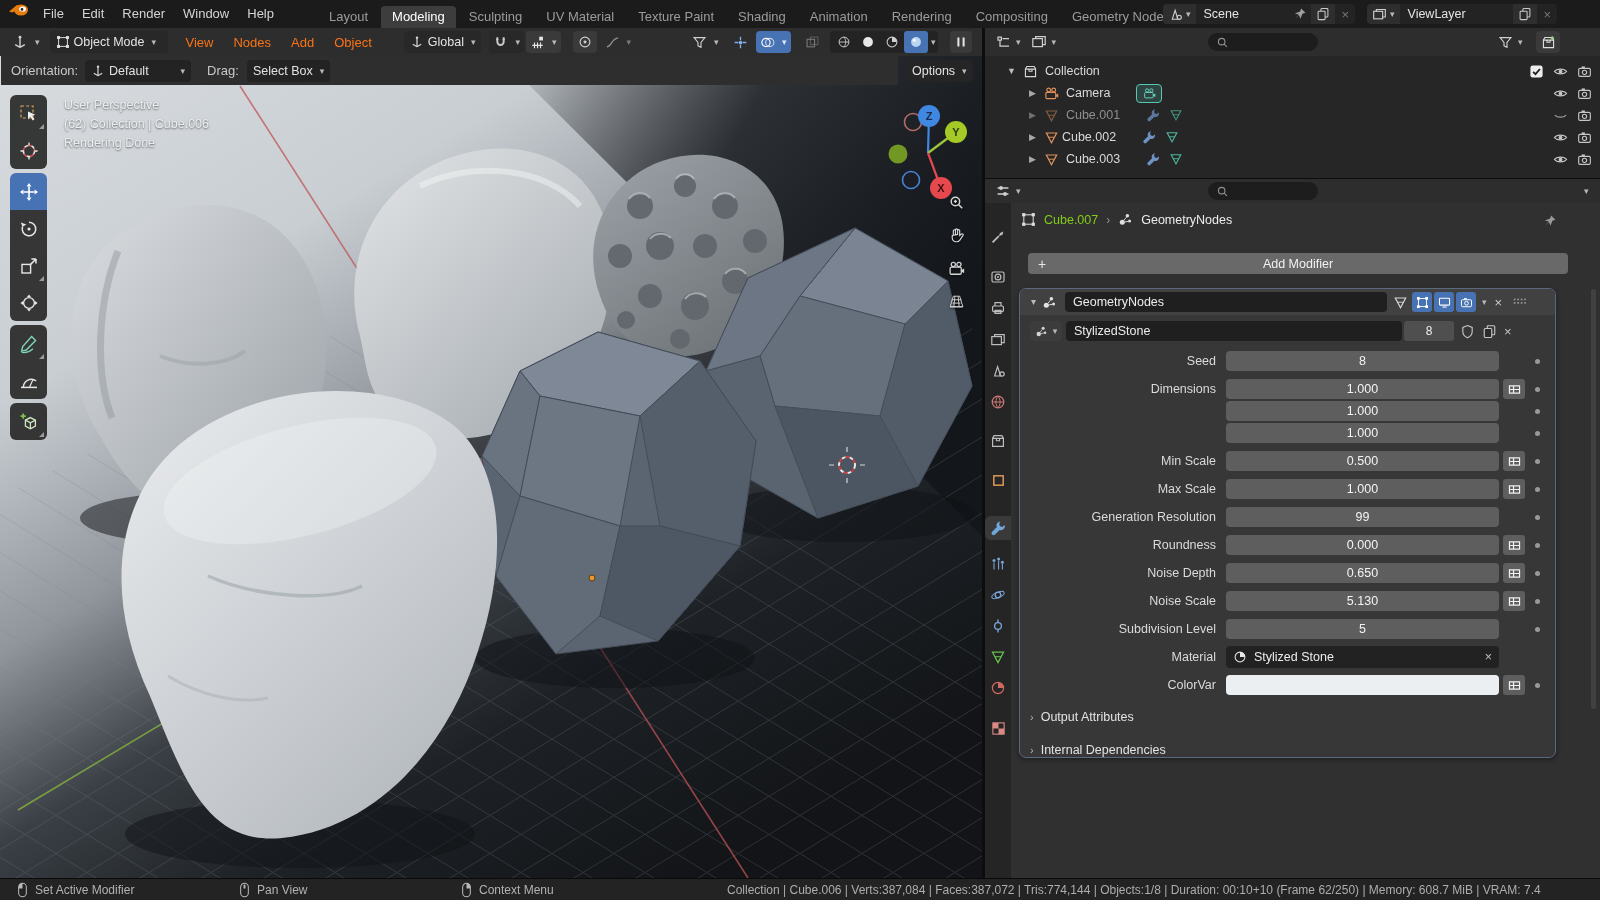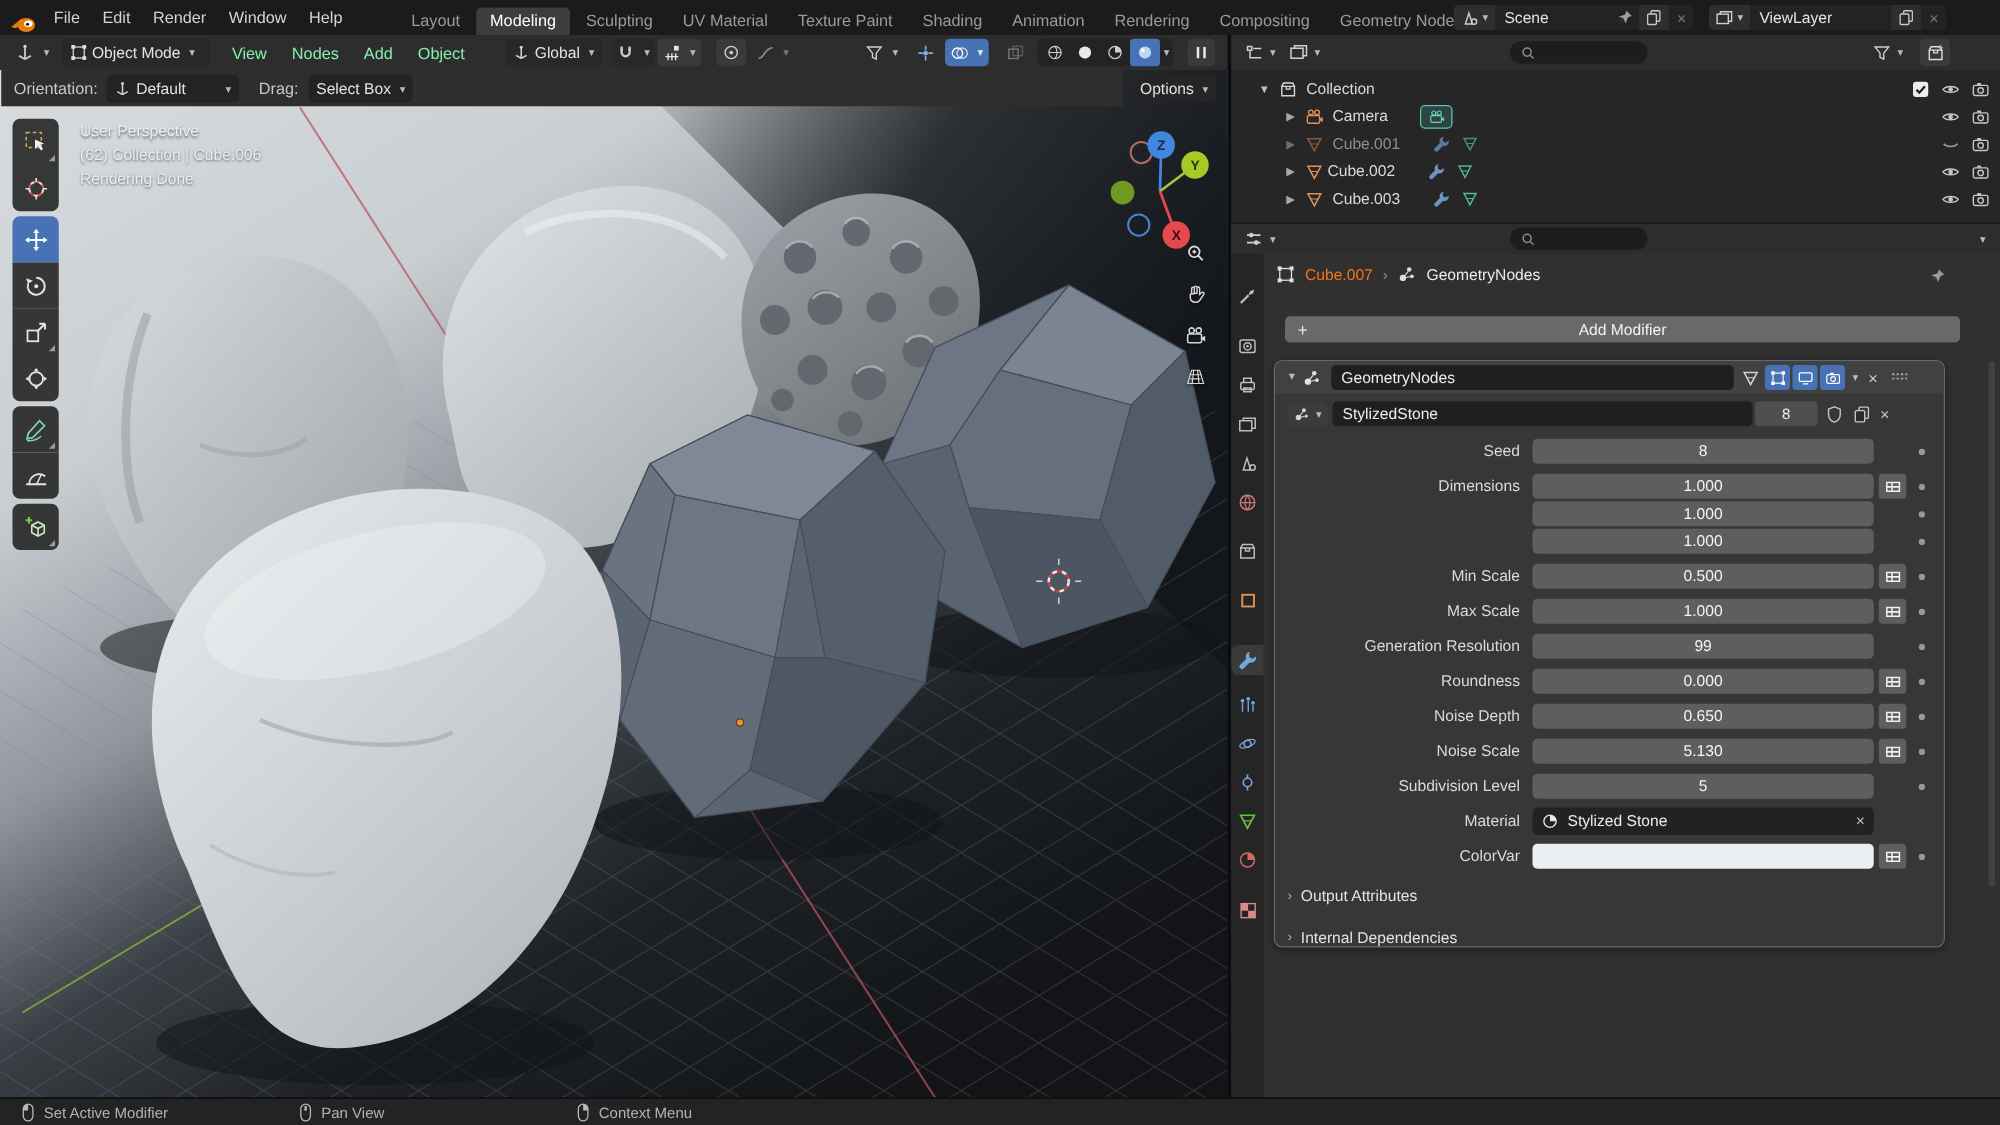--- a/index.html
+++ b/index.html
@@ -5,31 +5,31 @@
 *{box-sizing:border-box;margin:0;padding:0}
 html,body{background:#000}
 #app{position:relative;width:1600px;height:900px;overflow:hidden;background:#0d0d0d;
   font-family:"Liberation Sans","DejaVu Sans",sans-serif;font-size:13px;color:#d8d8d8}
 .abs{position:absolute}
 .flex{display:flex;align-items:center}
 .chev{font-size:9px;color:#b9b9b9;line-height:1;margin-left:3px}
 .ico{display:block;flex:none}
 svg{display:block}
 
-#topbar{position:absolute;left:0;top:0;width:1600px;height:28px;background:#1b1b1b;display:flex;align-items:flex-end}
+#topbar{position:absolute;left:0;top:0;width:1600px;height:28px;background:#1b1b1b;display:flex;align-items:flex-start}
 .menu-item{padding:0 9px;height:28px;line-height:28px;color:#d4d4d4;font-size:13px;cursor:default}
 .ws-tab{padding:3px 11px;margin:0 1px;height:22px;line-height:16px;border-radius:4px 4px 0 0;color:#9b9b9b;font-size:13px;align-self:flex-end}
 .ws-tab.active{background:#3d3d3d;color:#fff}
 .tb-field{display:flex;align-items:center;height:20px;background:#232323;border-radius:4px;overflow:hidden}
 .tb-field .seg{display:flex;align-items:center;height:100%;padding:0 5px;background:#2e2e2e}
 .tb-field .txt{padding:0 8px;color:#e3e3e3;font-size:12.5px;flex:1;white-space:nowrap}
 
 #vph{position:absolute;left:0;top:28px;width:982px;height:28px;background:#2d2d2d;display:flex;align-items:center}
 .hbtn{display:inline-flex;align-items:center;gap:4px;background:#282828;border-radius:4px;height:22px;padding:0 6px;color:#e2e2e2;font-size:12.5px;white-space:nowrap}
-.hmenu{padding:0 10px;color:#86efac;font-size:13px}
+.hmenu{padding:0 10px;color:#f97316;font-size:13px}
 .tgl{width:24px;height:22px;border-radius:3px;display:flex;align-items:center;justify-content:center;color:#cfcfcf}
 .tgl.on{background:#4772b3;color:#fff}
 
 #ts{position:absolute;left:1px;top:56px;width:876px;height:29px;pointer-events:none}
 #ts .bg{position:absolute;left:0;top:0;width:897px;height:29px;background:#2e2e2e}
 #ts *{pointer-events:auto}
 
 #viewport{position:absolute;left:0;top:56px;width:982px;height:822px;background:#17191c}
 #vp-overlay{position:absolute;left:64px;top:40px;color:#e9edef;font-size:12.5px;line-height:19px;text-shadow:0 1px 2px rgba(0,0,0,.55)}
 
@@ -981,21 +981,21 @@
           <svg class="ico" width="15" height="15" viewBox="0 0 16 16" style="color:#d88a84">
             <use href="#s-checker"></use>
           </svg>
         </div>
     </div>
 
     <div class="flex abs" style="left:36px;top:33px;gap:8px">
       <svg class="ico" width="15" height="15" viewBox="0 0 16 16" style="color:#dedede">
           <use href="#s-editmode"></use>
         </svg>
-      <span style="font-size:12.5px;color:#f97316">Cube.007</span>
+      <span style="font-size:12.5px;color:#84cc16">Cube.007</span>
       <span style="color:#8e8e8e;font-size:12px">›</span>
       <svg class="ico" width="15" height="15" viewBox="0 0 16 16" style="color:#dedede">
           <use href="#s-nodes"></use>
         </svg>
       <span style="font-size:12.5px;color:#ececec">GeometryNodes</span>
     </div>
     <svg class="ico abs" style="left:558px;top:35px;color:#9b9b9b" width="14" height="14" viewBox="0 0 16 16">
         <use href="#s-pin"></use>
       </svg>
 
@@ -1235,15 +1235,16 @@
           <use href="#s-mouse-m"></use>
         </svg>
       <span>Pan View</span>
     </span>
     <span class="st-item" style="left:460px">
       <svg class="ico" width="13" height="16" viewBox="0 0 16 20" style="color:#b8b8b8">
           <use href="#s-mouse-r"></use>
         </svg>
       <span>Context Menu</span>
     </span>
+    <span class="st-item" style="left:727px;right:0;overflow:hidden;white-space:nowrap;color:#adadad">Collection | Cube.006 | Verts:387,084 | Faces:387,072 | Tris:774,144 | Objects:1/8 | Duration: 00:10+10 (Frame 62/250) | Memory: 608.7 MiB | VRAM: 7.4</span>
   </div>
 
 </div>
 
 </body></html>

